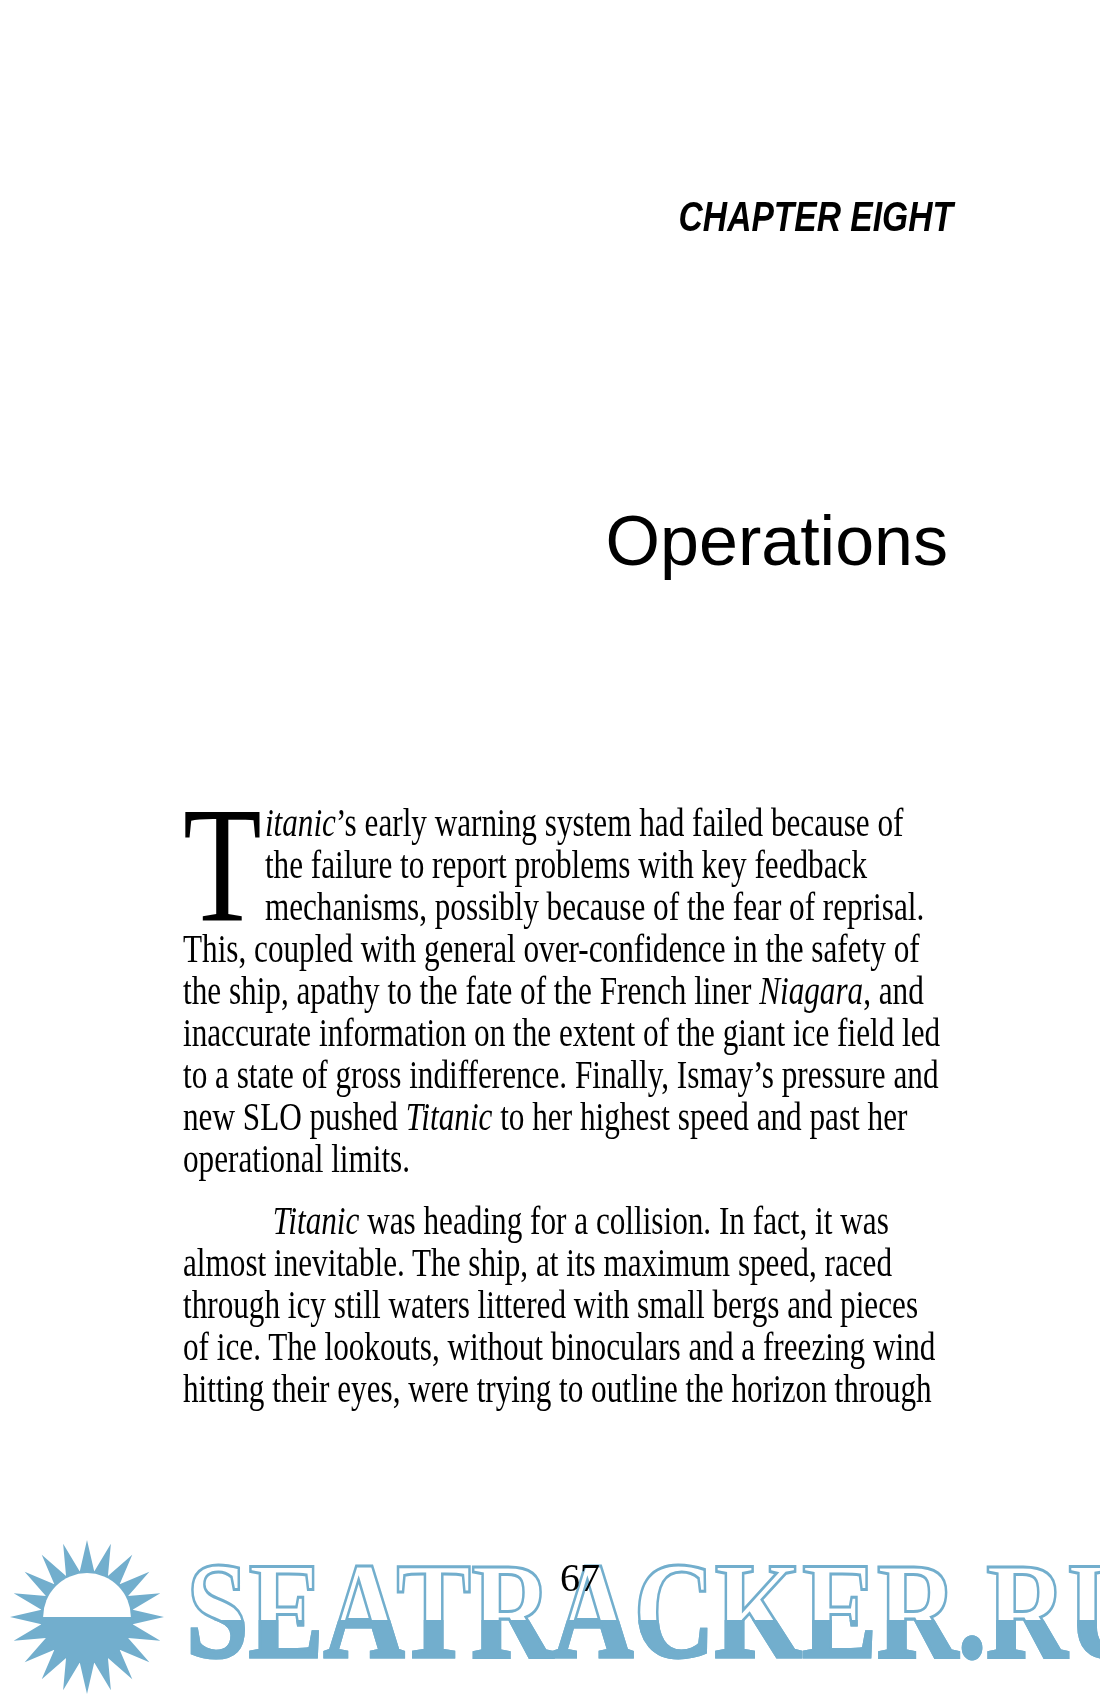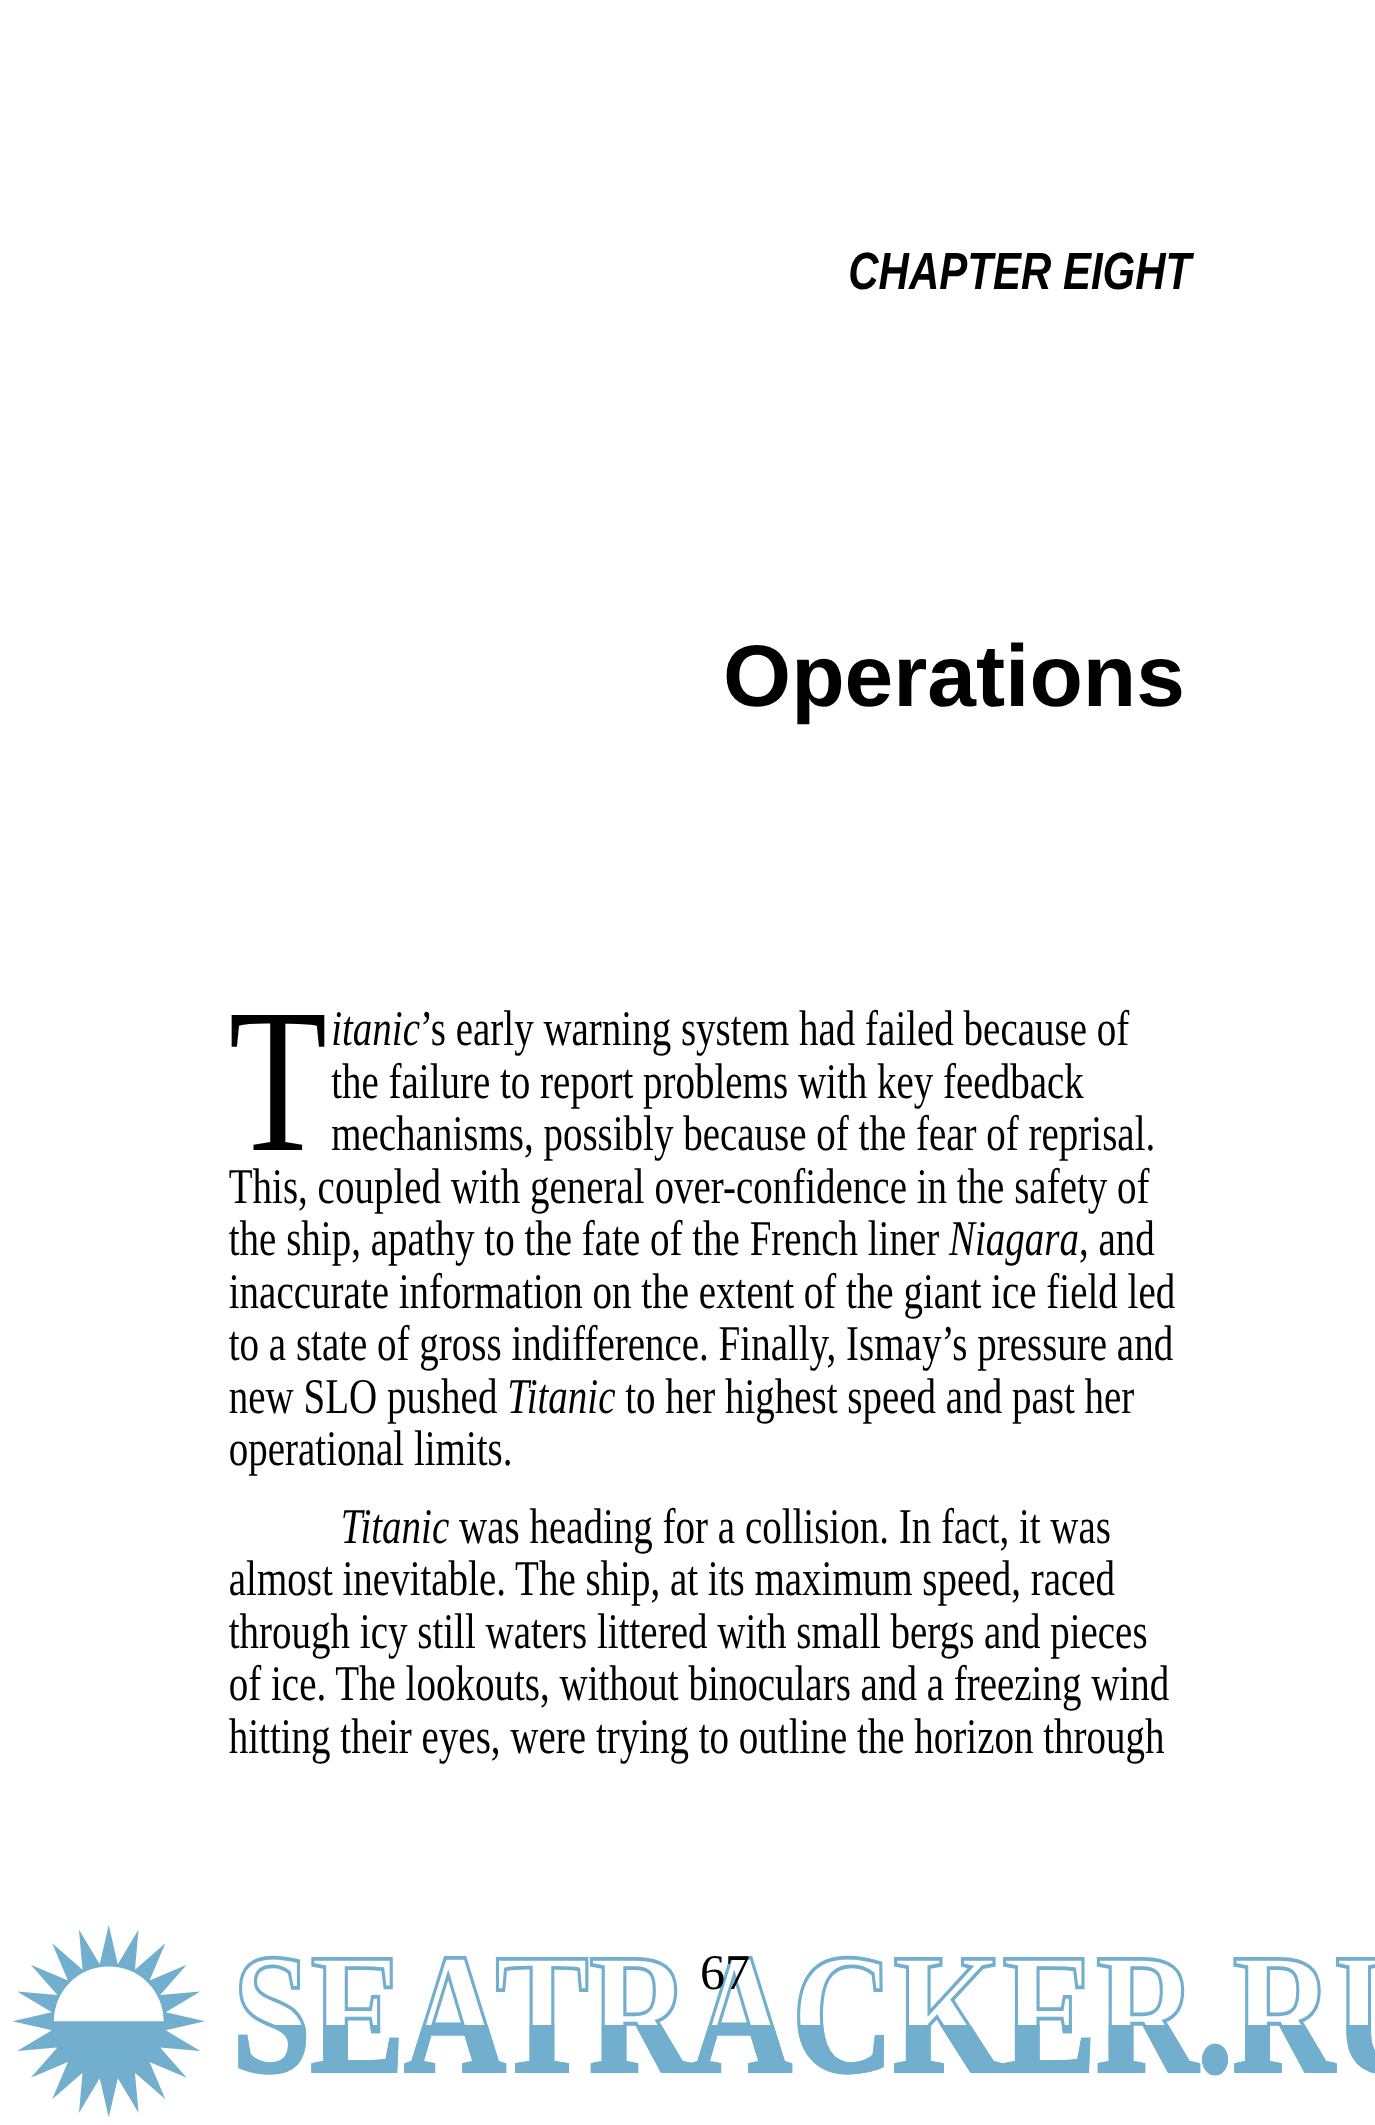--- a/index.html
+++ b/index.html
@@ -32,21 +32,21 @@
     white-space: nowrap;
   }
 
   
   .page-title {
     position: absolute;
     margin: 0;
     top: 506px;
     right: 152px;
     font-family: "Liberation Sans", sans-serif;
-    font-weight: bold;
+    font-weight: normal;
     font-size: 70px;
     line-height: 1;
     white-space: nowrap;
   }
 
   
   .body-text {
     position: absolute;
     left: 183px;
     top: 802px;

